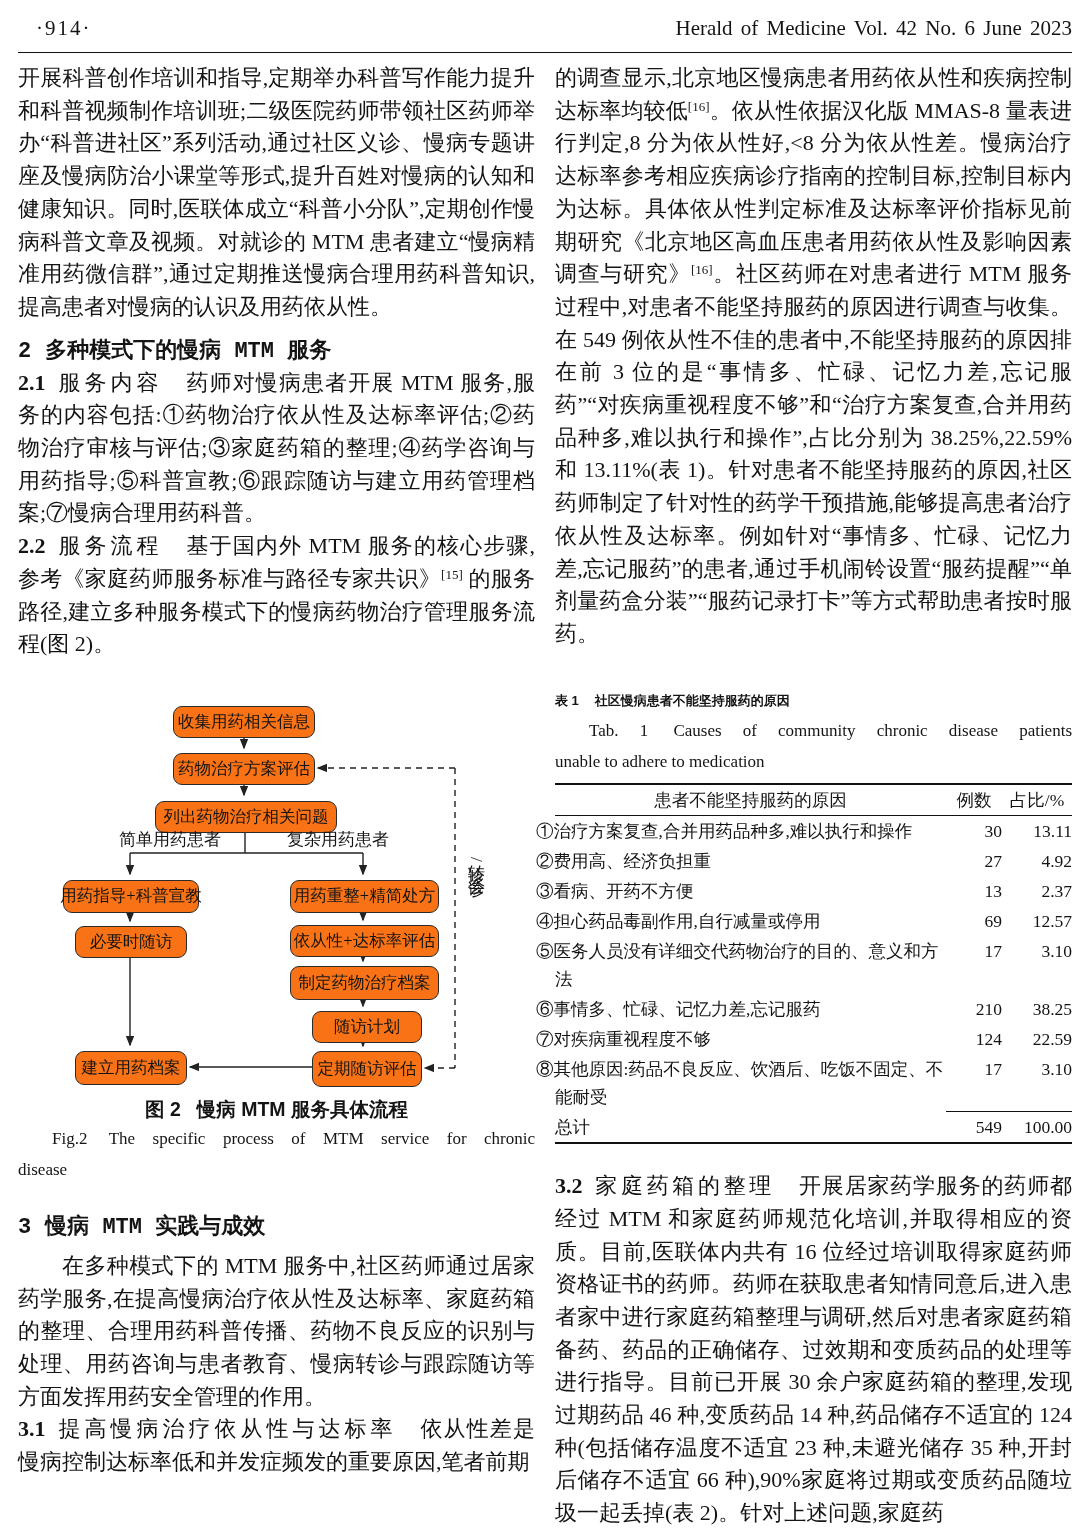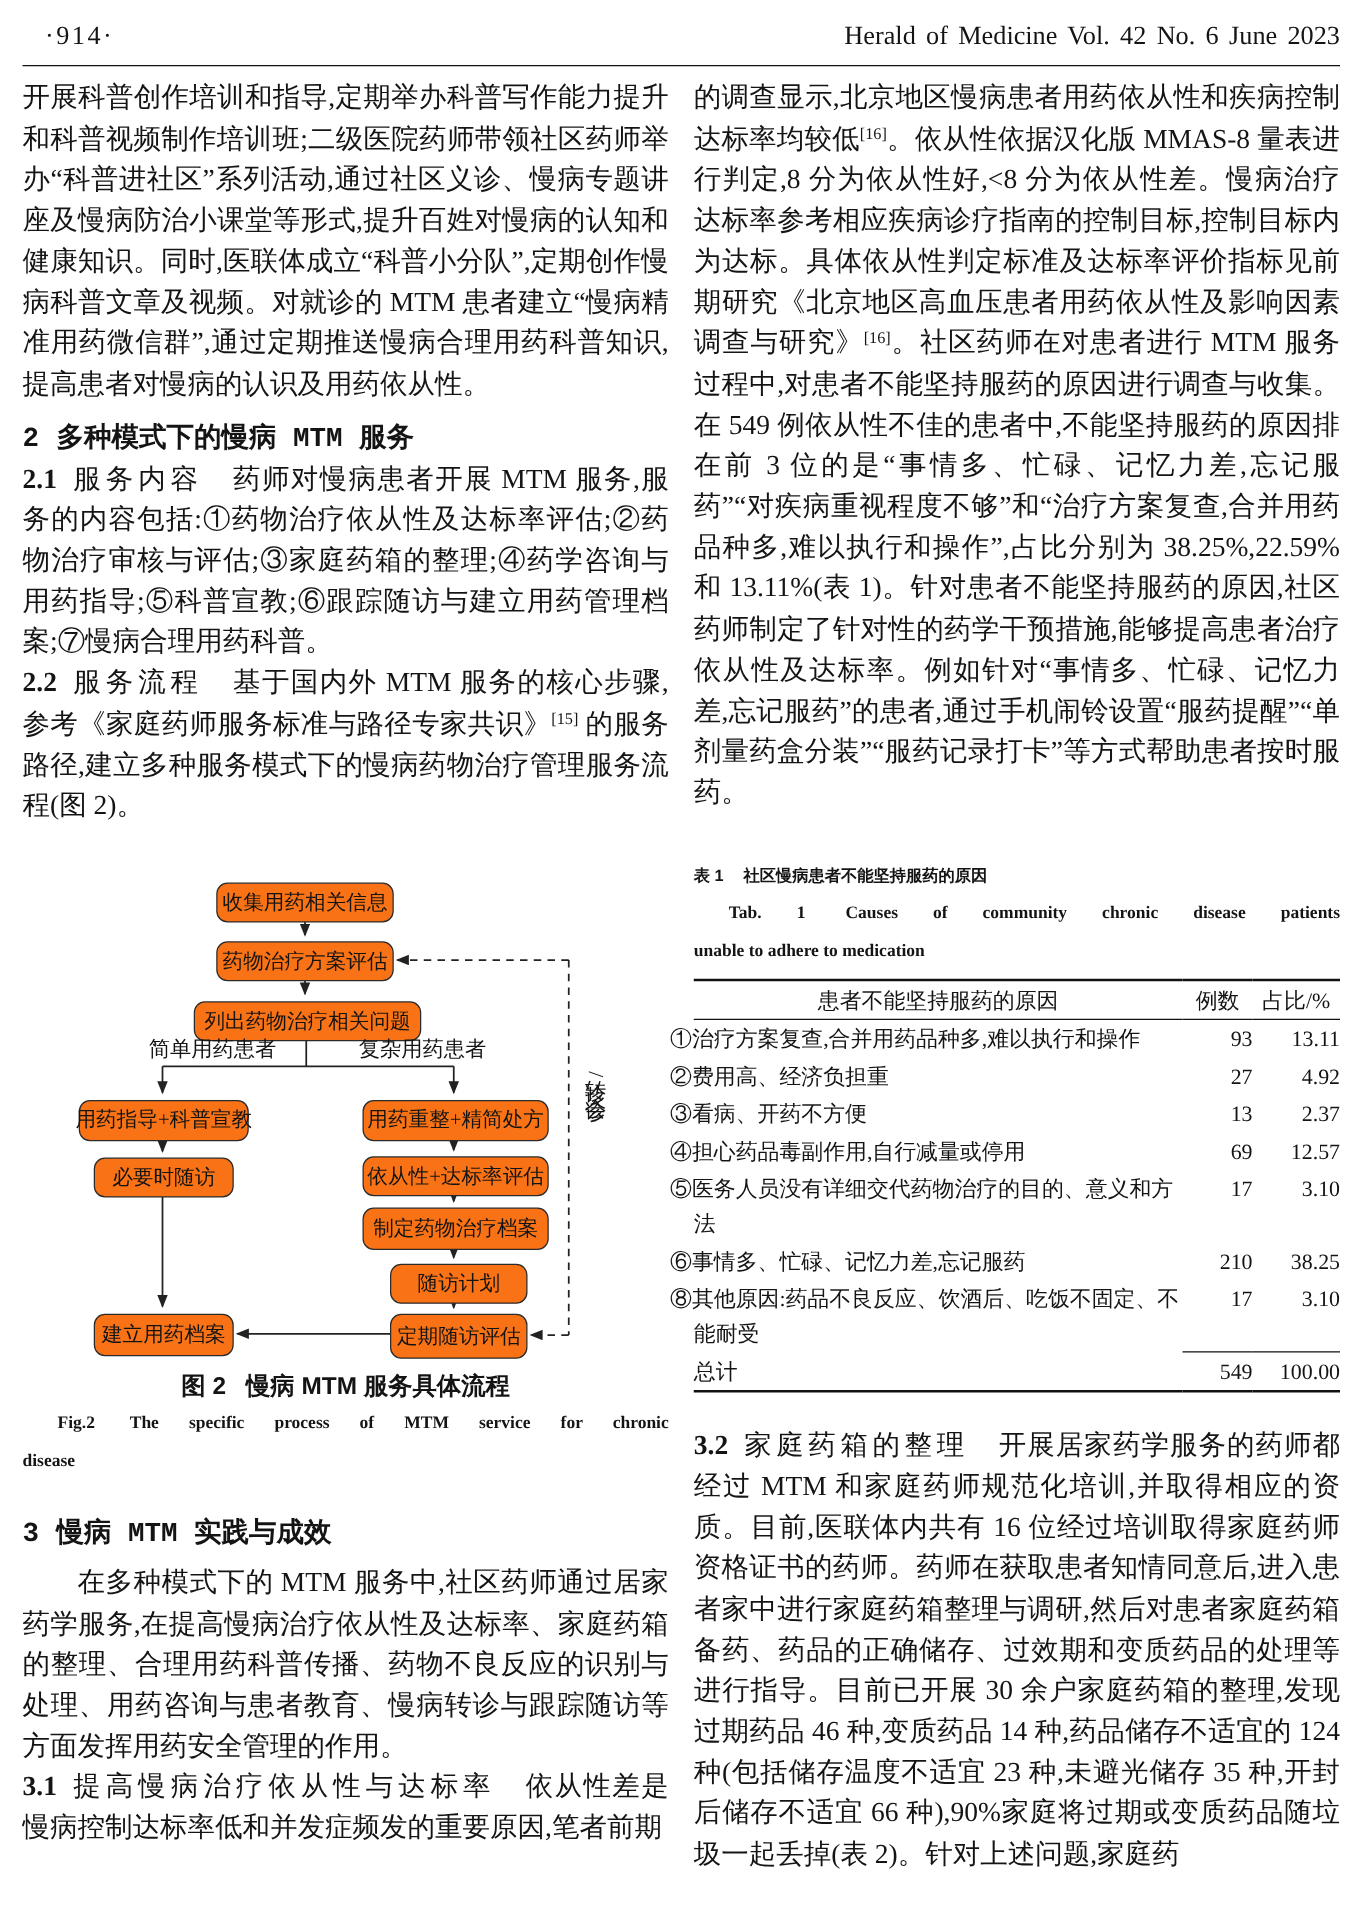--- a/index.html
+++ b/index.html
@@ -33,21 +33,21 @@
   .flow svg{position:absolute;left:0;top:0;}
   .fbox{position:absolute;border:1.4px solid #2b2b2b;border-radius:9px;
         background:#f97316;display:flex;align-items:center;justify-content:center;
         font-size:16.5px;white-space:nowrap;}
   .flabel{position:absolute;font-size:17px;white-space:nowrap;}
   .fside{position:absolute;writing-mode:vertical-rl;letter-spacing:3px;font-size:17px;}
   
   .cap-zh{font-family:Liberation Sans, sans-serif;font-weight:700;font-size:19.5px;
           line-height:28px;text-align:center;margin-top:4px;}
   .cap-zh .cap-label{margin-right:16px;}
-  .cap-en{font-weight:700;font-size:14px;line-height:31px;}
+  .cap-en{font-weight:400;font-size:17px;line-height:31px;}
   .cap-en1{text-align:justify;text-align-last:justify;text-indent:2em;}
   .cap-en1 .cap-label{margin-right:4px;}
   
   .tbl-cap-zh{font-family:"Liberation Sans", sans-serif;font-weight:700;font-size:13px;
               line-height:28px;margin-top:36px;}
   .tbl-cap-zh .cap-label{margin-right:16px;}
   table.tbl{width:100%;border-collapse:collapse;margin-top:6px;
             border-top:2.2px solid #111;border-bottom:2.2px solid #111;
             font-size:17.5px;}
   .tbl td,.tbl th{line-height:28px;padding:1px 0;vertical-align:top;font-weight:400;}
@@ -166,21 +166,21 @@
     <thead>
       <tr>
         <th>患者不能坚持服药的原因</th>
         <th>例数</th>
         <th>占比/%</th>
       </tr>
     </thead>
     <tbody>
       <tr>
         <td class="t-reason">①治疗方案复查,合并用药品种多,难以执行和操作</td>
-        <td class="t-n">93</td>
+        <td class="t-n">30</td>
         <td class="t-pct">13.11</td>
       </tr>
       <tr>
         <td class="t-reason">②费用高、经济负担重</td>
         <td class="t-n">27</td>
         <td class="t-pct">4.92</td>
       </tr>
       <tr>
         <td class="t-reason">③看病、开药不方便</td>
         <td class="t-n">13</td>
@@ -195,20 +195,25 @@
         <td class="t-reason">⑤医务人员没有详细交代药物治疗的目的、意义和方法</td>
         <td class="t-n">17</td>
         <td class="t-pct">3.10</td>
       </tr>
       <tr>
         <td class="t-reason">⑥事情多、忙碌、记忆力差,忘记服药</td>
         <td class="t-n">210</td>
         <td class="t-pct">38.25</td>
       </tr>
       <tr>
+        <td class="t-reason">⑦对疾病重视程度不够</td>
+        <td class="t-n">124</td>
+        <td class="t-pct">22.59</td>
+      </tr>
+      <tr>
         <td class="t-reason">⑧其他原因:药品不良反应、饮酒后、吃饭不固定、不能耐受</td>
         <td class="t-n">17</td>
         <td class="t-pct">3.10</td>
       </tr>
       <tr>
         <td class="t-reason t-total-label">总计</td>
         <td class="t-n t-total-line">549</td>
         <td class="t-pct t-total-line">100.00</td>
       </tr>
     </tbody>

